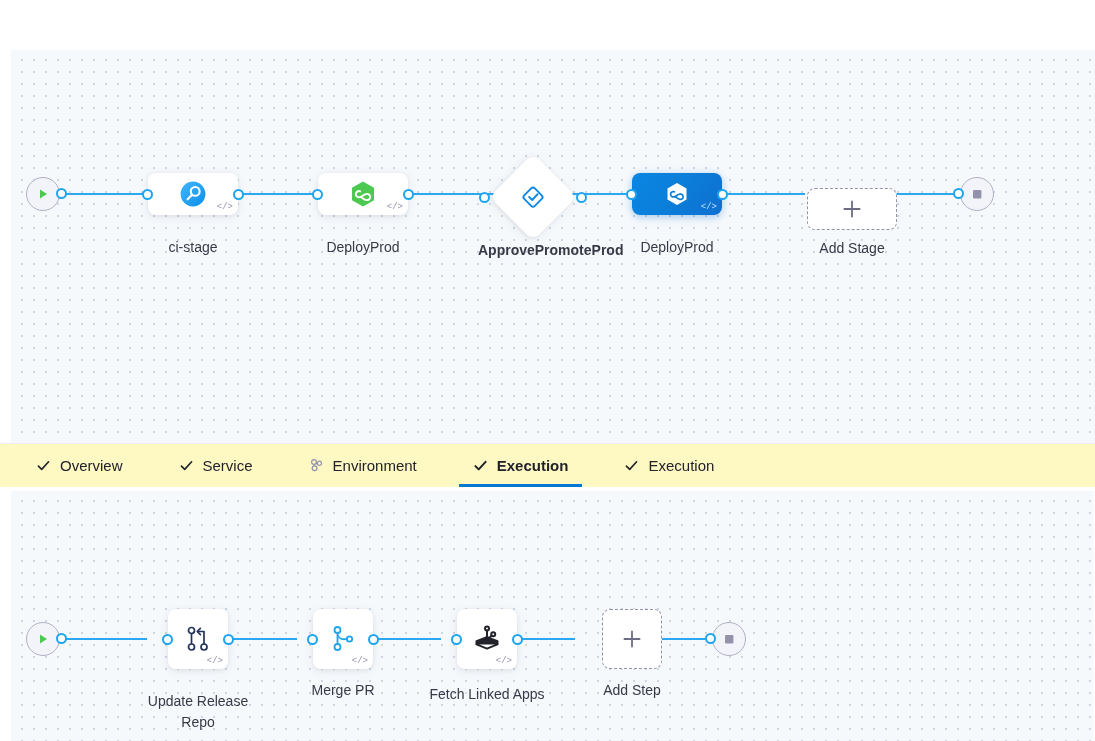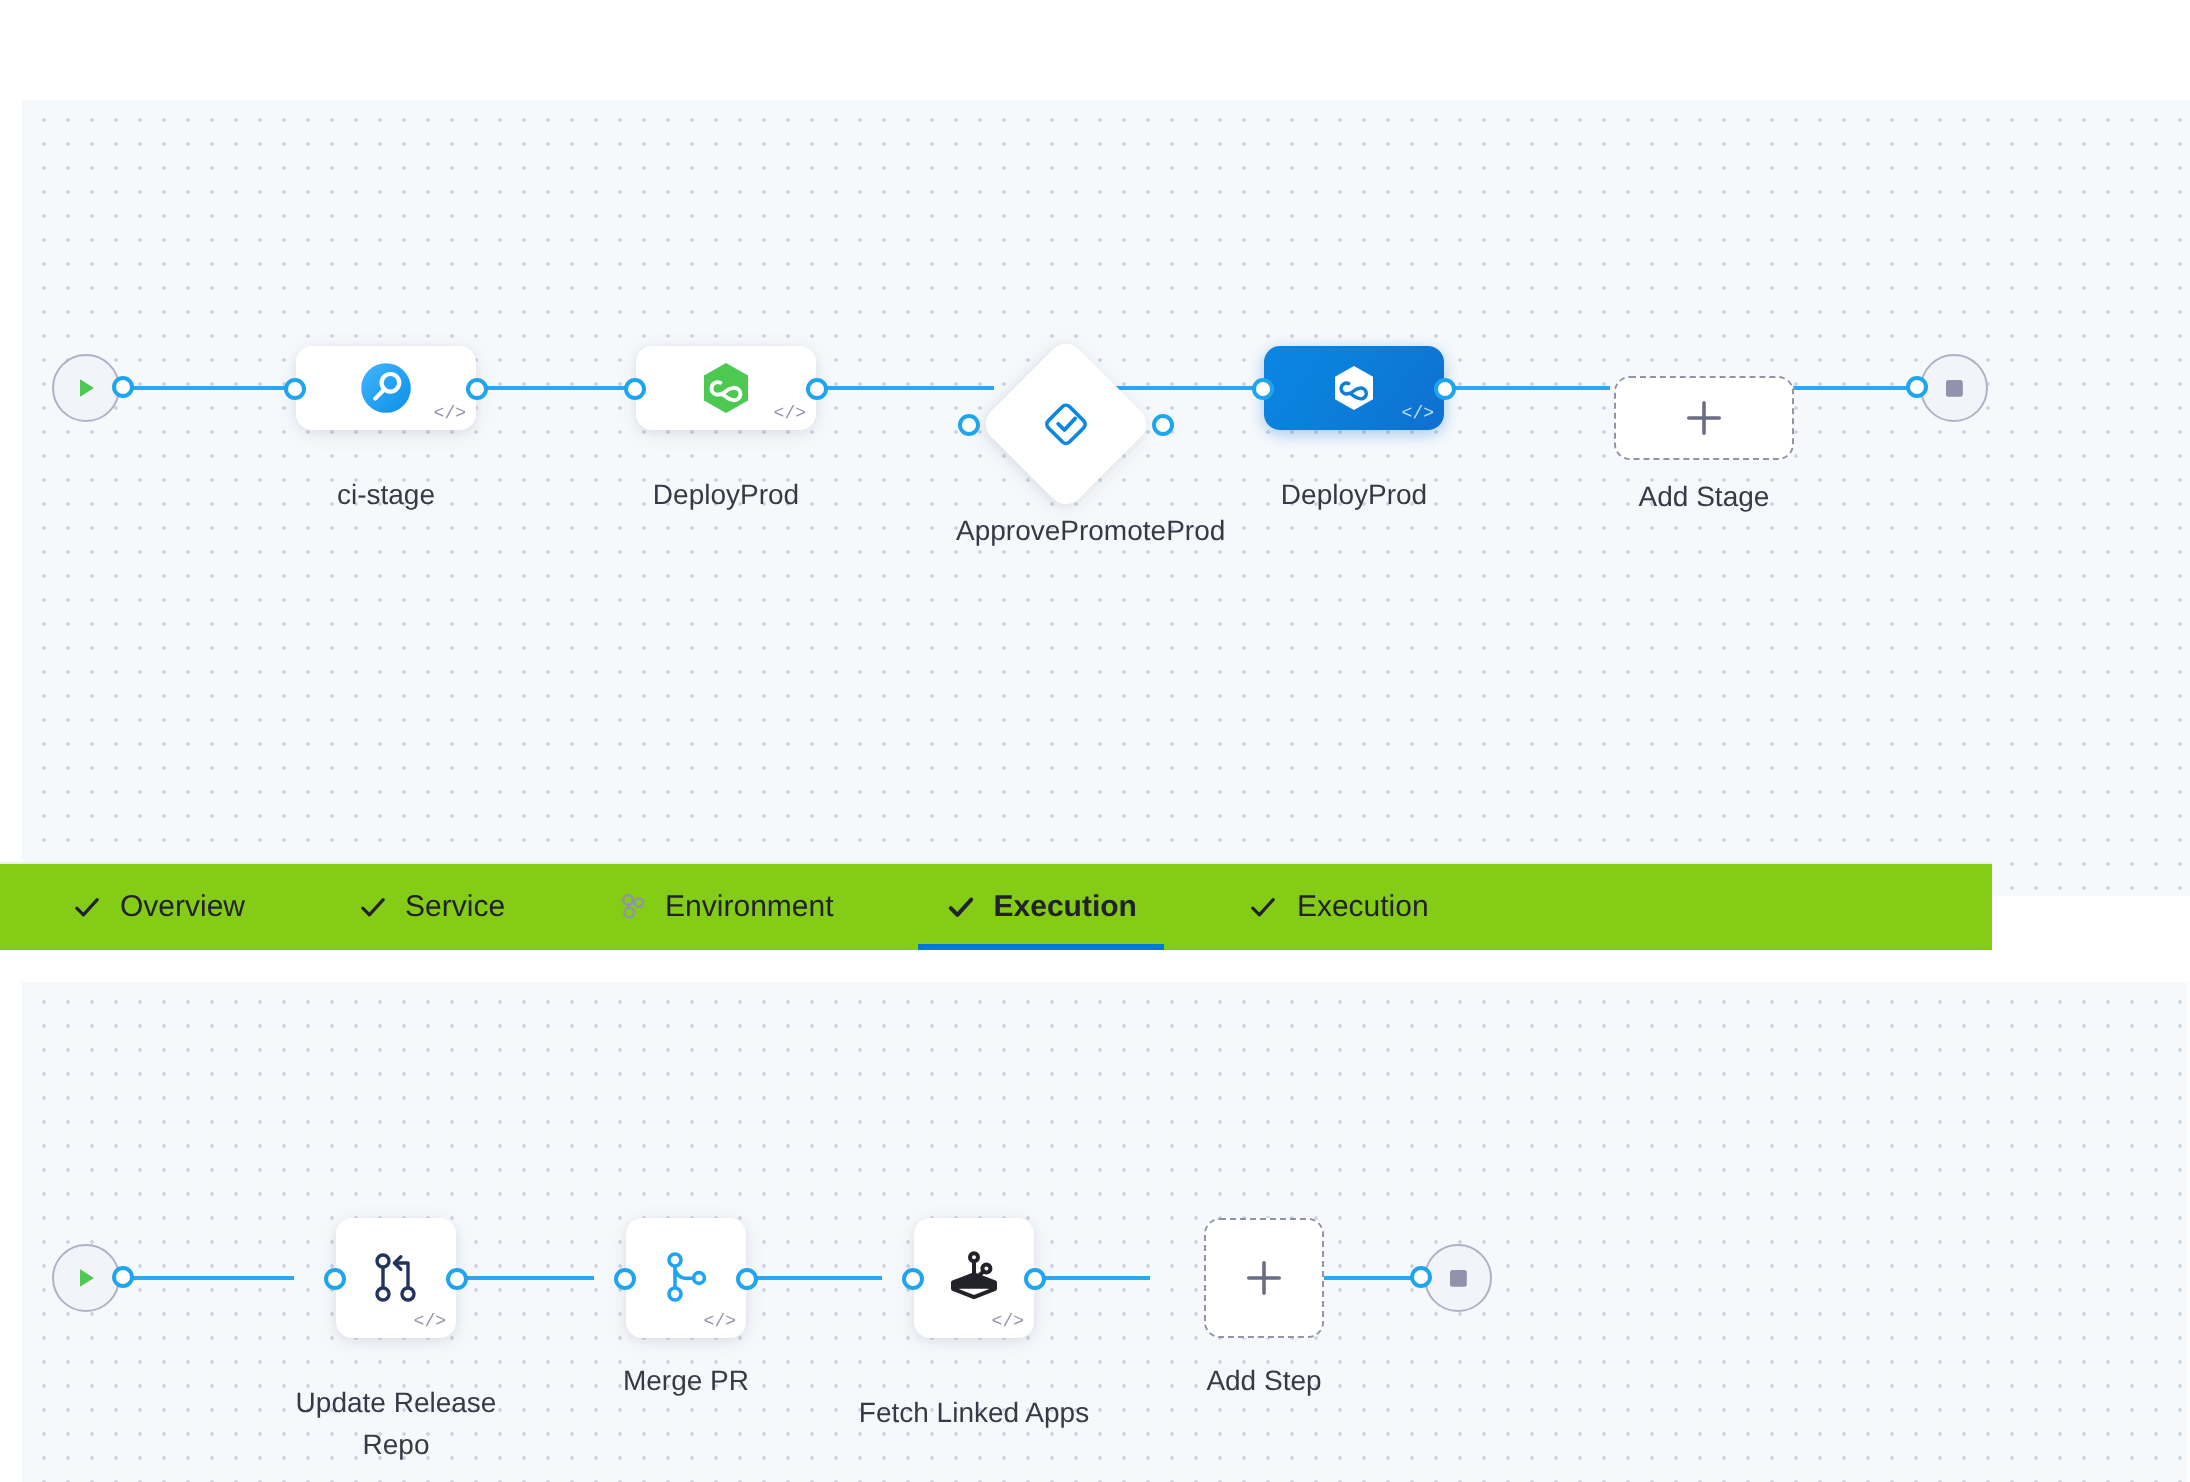--- a/index.html
+++ b/index.html
@@ -77,23 +77,23 @@
     background: #ffffff;
   }
   .canvas-bottom::after {
     content: ""; position: absolute; right: 0; top: 0;
     width: 2px; height: 100%;
     background: #fdfdfe;
   }
 
   
   .tabbar {
-    position: absolute; left: 0; top: 432px;
-    width: 996px; height: 43px;
-    background: #84cc16;
+    position: absolute; left: 0; top: 444px;
+    width: 1095px; height: 43px;
+    background: #fef9c3;
     display: flex; align-items: center;
     padding-left: 22px;
     z-index: 20;
     box-shadow: 0 -1px 0 #eceef3;
   }
   .tab {
     display: flex; align-items: center; gap: 9px;
     height: 43px; padding: 0 14px;
     margin-right: 28px;
     font-size: 15px; color: #22222a;
@@ -254,21 +254,21 @@
             <path d="M11.2 11.4 a3.1 3.1 0 1 0 0 5.6 c2.2 0 3.4-2.8 5.6-2.8 a3.1 3.1 0 1 1 0 5.6 c-2.2 0-3.4-2.8-5.6-2.8" fill="none" stroke="#ffffff" stroke-width="1.9" stroke-linecap="round"></path>
           </svg>
           <span class="code-badge">&lt;/&gt;</span>
         </div>
         <div class="dot" style="left:-6px;top:16px;"></div>
         <div class="dot" style="right:-6px;top:16px;"></div>
       </div>
       <div class="node-label">DeployProd</div>
     </div>
 
-    <div class="node" style="left:478px;top:131px;">
+    <div class="node" style="left:478px;top:116px;font-weight:bold;">
       <div class="node-body" style="width:62px;height:62px;">
         <div class="diamond">
           <svg width="26" height="26" viewBox="0 0 26 26">
             <rect x="5.6" y="5.6" width="15" height="15" rx="2.6" transform="rotate(45 13 13)" fill="none" stroke="#0a86e3" stroke-width="1.8"></rect>
             <path d="M9.1 12.9 L12.2 16 L17.6 10.2" fill="none" stroke="#0a86e3" stroke-width="1.9" stroke-linecap="round" stroke-linejoin="round"></path>
           </svg>
         </div>
         <div class="dot" style="left:-23px;top:26px;"></div>
         <div class="dot" style="right:-23px;top:26px;"></div>
       </div>
@@ -429,21 +429,21 @@
             <circle cx="18" cy="18.8" r="2.2" fill="none" stroke="#22222a" stroke-width="2"></circle>
             <circle cx="18" cy="7.6" r="2" fill="none" stroke="#22222a" stroke-width="2"></circle>
             <circle cx="24.2" cy="13.2" r="2" fill="none" stroke="#22222a" stroke-width="2"></circle>
             <path d="M18 9.6 V16.6 M19.6 17.6 L22.8 14.6" fill="none" stroke="#22222a" stroke-width="2" stroke-linecap="round"></path>
           </svg>
           <span class="code-badge">&lt;/&gt;</span>
         </div>
         <div class="dot" style="left:-6px;top:25px;"></div>
         <div class="dot" style="right:-6px;top:25px;"></div>
       </div>
-      <div class="node-label" style="margin-top:27px;">Fetch Linked Apps</div>
+      <div class="node-label" style="margin-top:15px;">Fetch Linked Apps</div>
     </div>
 
     <div class="node" style="left:572px;top:118px;">
       <div class="add-card square">
         <svg class="plus" viewBox="0 0 22 22">
           <path d="M11 3.4 V18.6 M3.4 11 H18.6" stroke="#6b6d85" stroke-width="1.8" stroke-linecap="round"></path>
         </svg>
       </div>
       <div class="node-label" style="margin-top:11px;">Add Step</div>
     </div>

